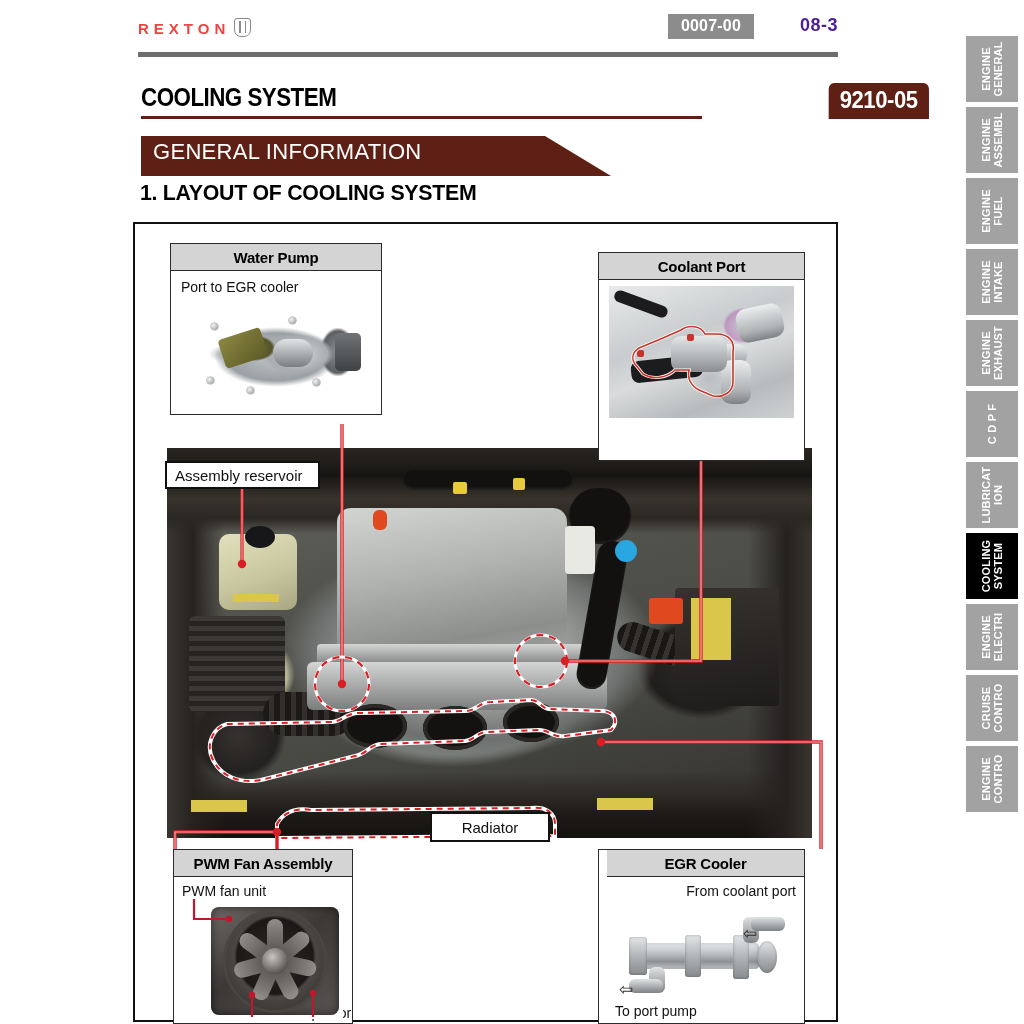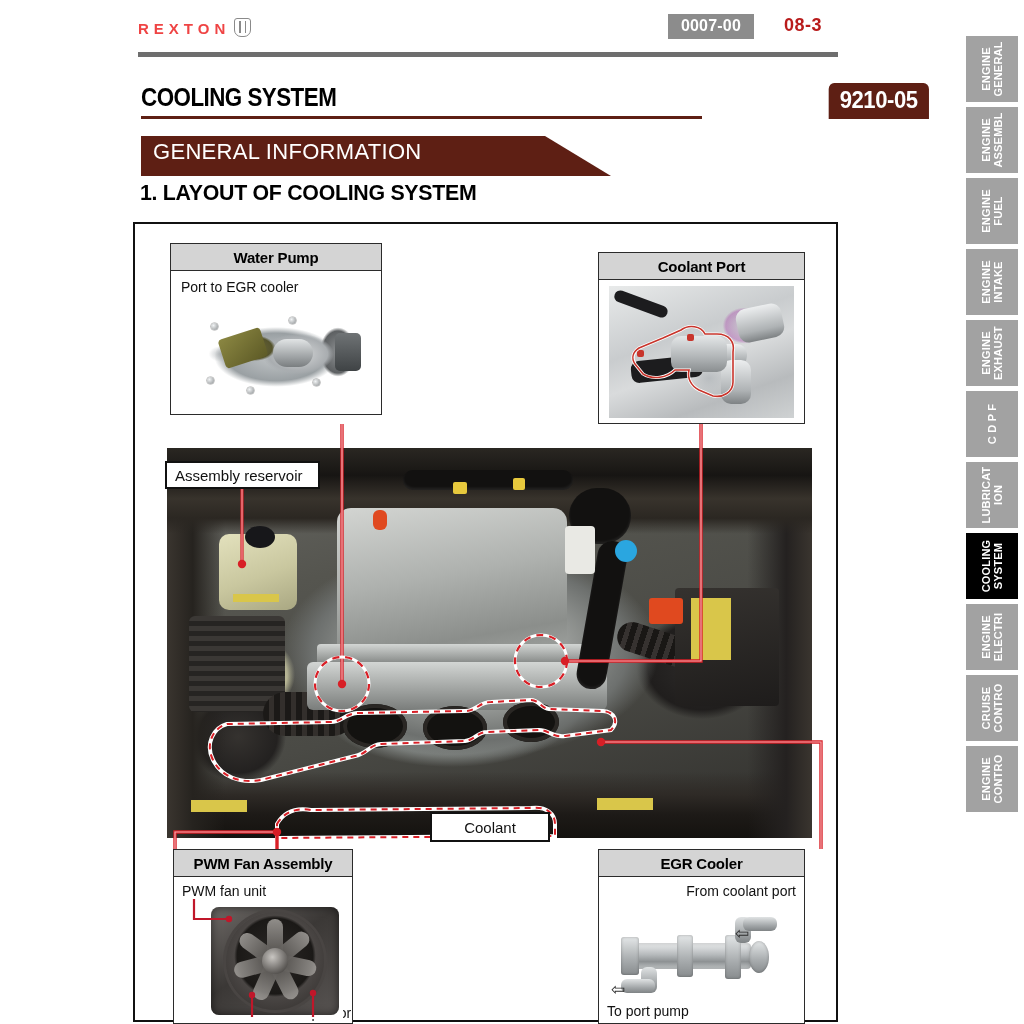--- a/index.html
+++ b/index.html
@@ -63,25 +63,25 @@
     right: 84px; top: 0px;
     background: #8c8c8c;
     color: #ffffff;
     font-size: 16px;
     font-weight: 700;
     padding: 3px 13px 4px;
     letter-spacing: .2px;
   }
   #page-no {
     position: absolute;
-    right: 16px; top: 1px;
+    right: 0px; top: 1px;
     font-size: 18px;
     font-weight: 700;
     letter-spacing: .5px;
-    color: #b91c1c;
+    color: #4c1d95;
   }
   #header-rule {
     position: absolute;
     left: 138px; top: 52px;
     width: 700px; height: 5px;
     background: #6e6e6e;
   }
 
   
   #sec-title {
@@ -176,23 +176,23 @@
     font-weight: 700;
     letter-spacing: -0.2px;
   }
   .panel-body {
     position: relative;
     height: calc(100% - 27px);
     overflow: hidden;
   }
 
   #p-waterpump  { left: 35px;  top: 19px;  width: 212px; height: 172px; }
-  #p-coolantport{ left: 463px; top: 28px;  width: 207px; height: 172px; }
+  #p-coolantport{ left: 463px; top: 28px;  width: 207px; height: 209px; }
   #p-pwmfan     { left: 38px;  top: 625px; width: 180px; height: 175px; }
-  #p-egrcooler  { left: 463px; top: 625px; width: 207px; height: 175px; }
+  #p-egrcooler  { left: 463px; top: 625px; width: 207px; height: 175px; padding-left: 8px; }
 
   .panel-note {
     position: absolute;
     font-size: 14px;
     color: #111;
     white-space: nowrap;
   }
 
   
   .photo {
@@ -503,21 +503,21 @@
       <path d="M 142 600 C 150 586 164 584 176 586 L 396 584 C 412 582 420 590 420 600
                L 420 612 L 142 614 Z" fill="none" stroke="#d81f26" stroke-width="2" stroke-dasharray="6 5"></path>
 
       <polyline points="142,608 40,608 40,625" fill="none" stroke="#d81f26" stroke-width="3.4"></polyline>
       <polyline points="142,608 40,608 40,625" fill="none" stroke="#f4a9ad" stroke-width="1.2"></polyline>
       <circle cx="142" cy="608" r="4.2" fill="#d81f26"></circle>
       <line x1="142" y1="608" x2="142" y2="625" stroke="#d81f26" stroke-width="3.4"></line>
     </svg>
 
     <div class="txtbox" id="lb-reservoir">Assembly reservoir</div>
-    <div class="txtbox" id="lb-radiator">Coolant</div>
+    <div class="txtbox" id="lb-radiator">Radiator</div>
 
     <div class="panel" id="p-waterpump">
       <div class="panel-head">Water Pump</div>
       <div class="panel-body">
         <div class="panel-note" style="left:10px;top:8px;">Port to EGR cooler</div>
         <div class="photo" id="ph-wp">
           <div class="bolt" style="left:26px;top:20px;"></div>
           <div class="bolt" style="left:22px;top:74px;"></div>
           <div class="bolt" style="left:62px;top:84px;"></div>
           <div class="bolt" style="left:104px;top:14px;"></div>

